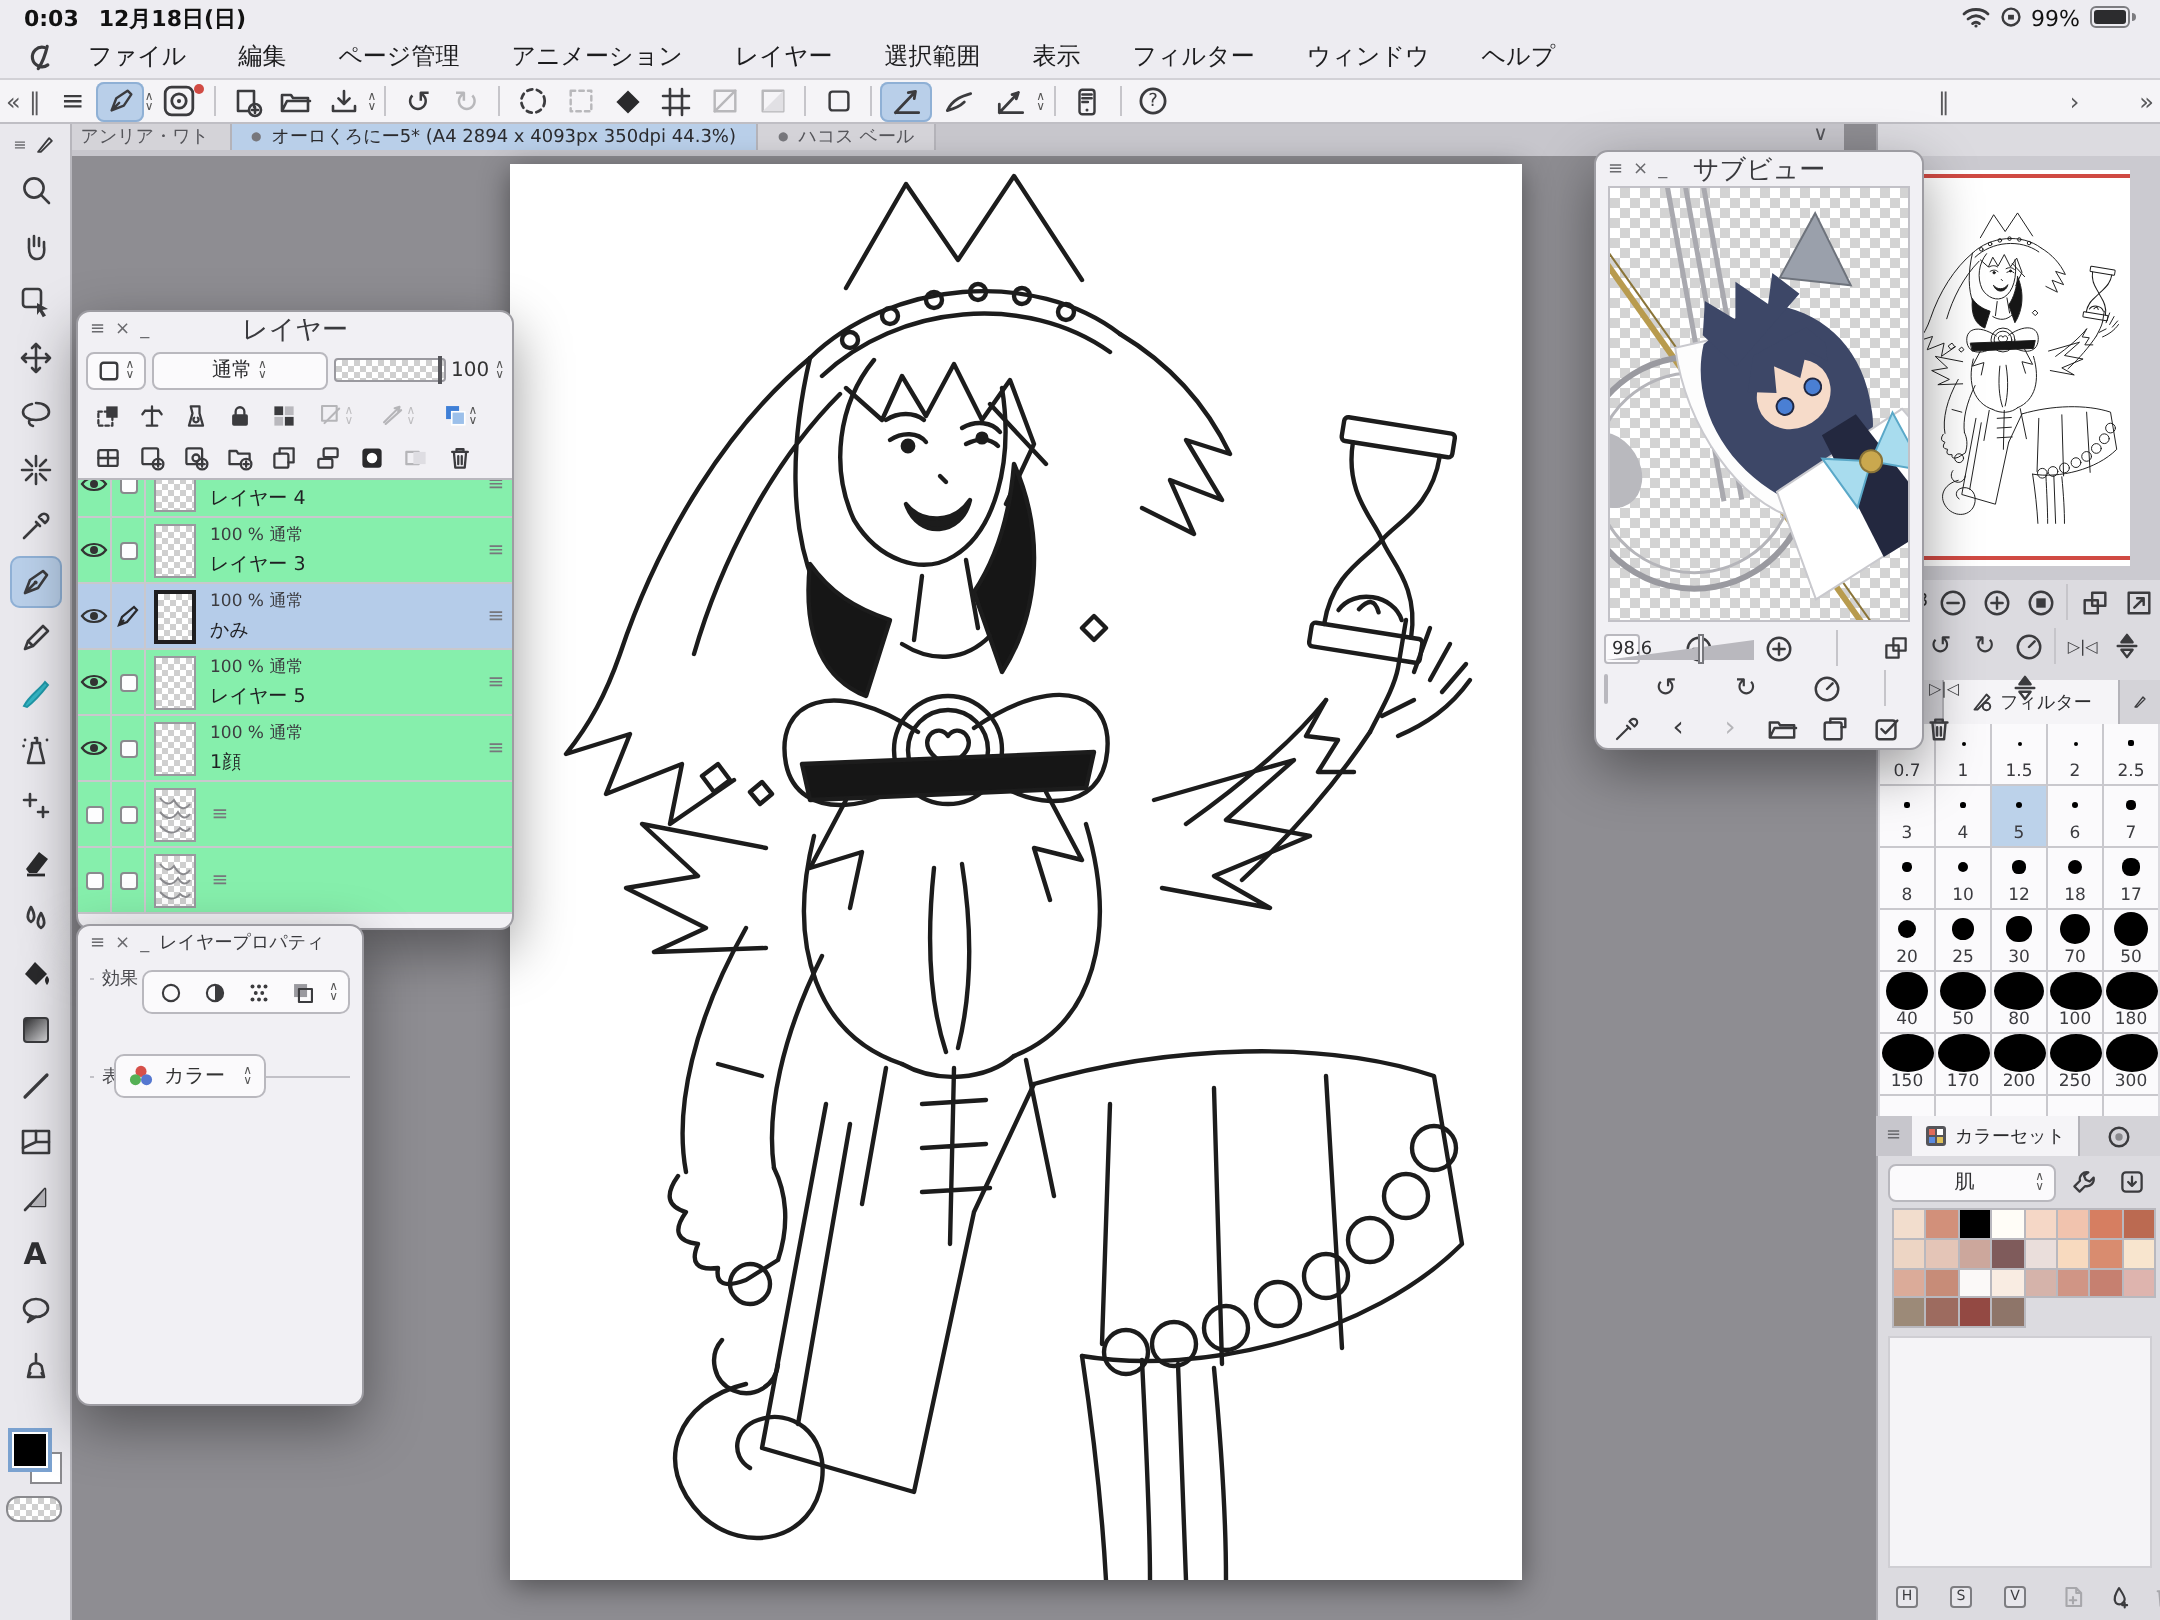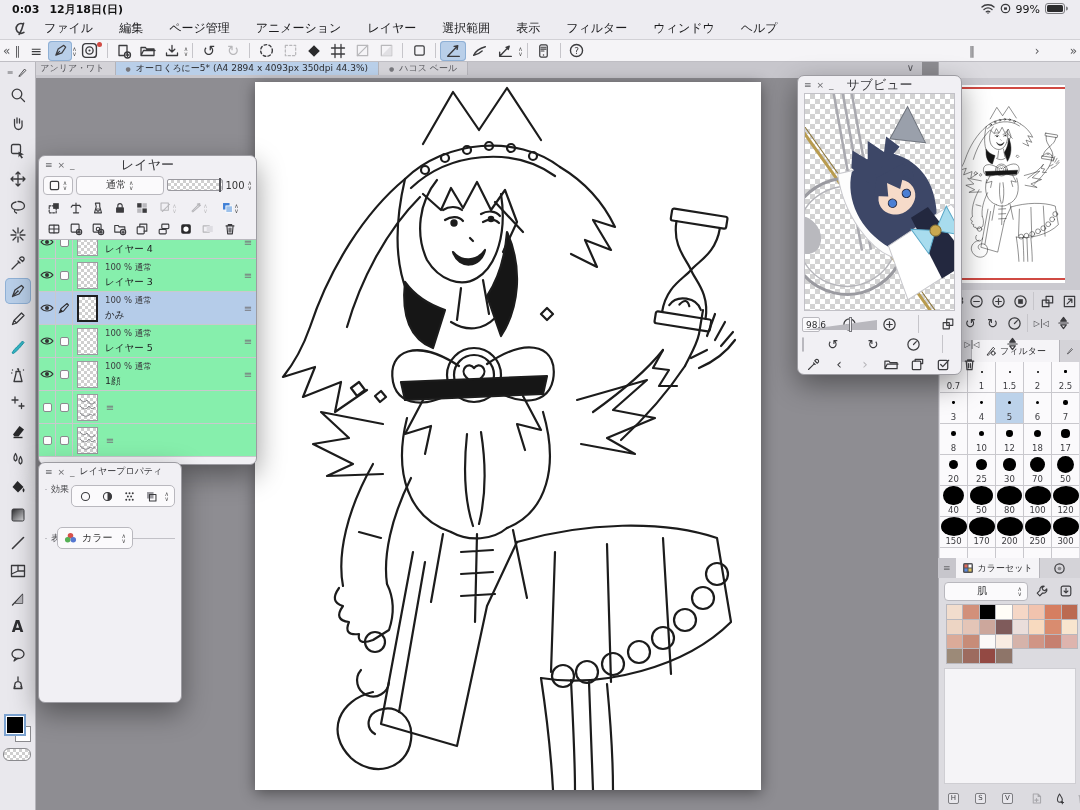--- a/index.html
+++ b/index.html
@@ -727,21 +727,21 @@
     <div class="bcell">
       <div class="bdot" style="height: 24.6271px; width: 24.6271px;"></div>
       <div class="bnum">80</div>
     </div>
     <div class="bcell">
       <div class="bdot" style="height: 26px; width: 26px;"></div>
       <div class="bnum">100</div>
     </div>
     <div class="bcell">
       <div class="bdot" style="height: 26px; width: 26px;"></div>
-      <div class="bnum">120</div>
+      <div class="bnum">180</div>
     </div>
     <div class="bcell">
       <div class="bdot" style="height: 26px; width: 26px;"></div>
       <div class="bnum">150</div>
     </div>
     <div class="bcell">
       <div class="bdot" style="height: 26px; width: 26px;"></div>
       <div class="bnum">170</div>
     </div>
     <div class="bcell">

